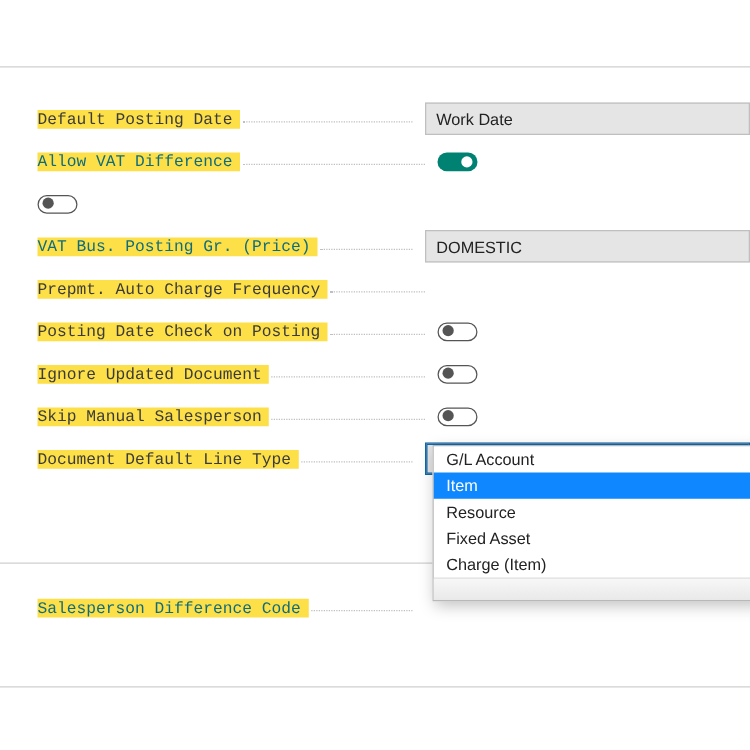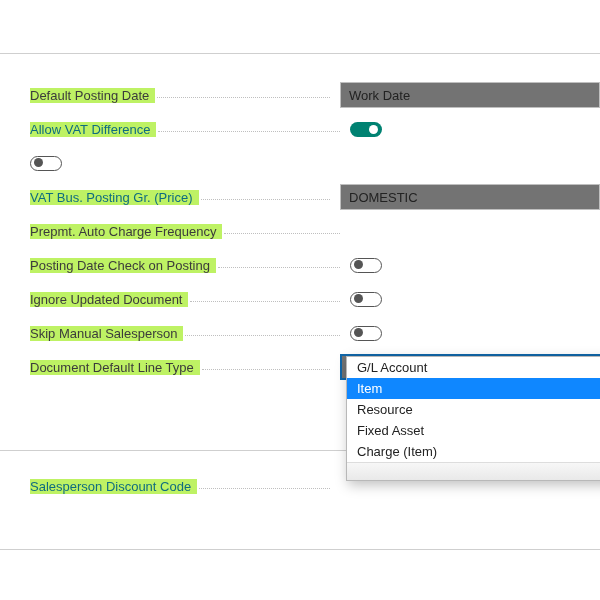--- a/index.html
+++ b/index.html
@@ -26,41 +26,41 @@
   .label-cell {
     width: 320px;
     display: flex;
     align-items: center;
     color: #3b3b3b;
     font-size: 13px;
     position: relative;
     padding-right: 10px;
   }
   .label-cell.link { color: #0f6c7f; text-align: right; }
-  .label-text { background:#bef264; padding-right:6px; z-index:1; white-space: nowrap; }
+  .label-text { background:#fde047; padding-right:6px; z-index:1; white-space: nowrap; font-family: Liberation Mono, monospace; }
   .dots {
     flex: 1;
     height: 1px;
     border-bottom: 1.3px dotted #bfbfbf;
     margin-left: 2px;
     margin-top: 4px;
   }
   .ctrl-cell {
     flex: 1;
     display: flex;
     align-items: center;
   }
   .select-box {
     width: 260px; height: 26px;
     border: 1px solid #bfbfbf;
     padding: 0 8px;
     font-size: 13px;
     color: #222;
     display:flex; align-items:center;
-    background:#737373;
+    background:#e5e5e5;
   }
   .select-box.focused {
     border: 1px solid #1066a8;
     box-shadow: 0 0 0 1px #1066a8 inset;
   }
   
   .toggle {
     width: 32px; height: 15px;
     border-radius: 9px;
     position: relative;
@@ -222,21 +222,21 @@
         <div class="select-box focused">
           <span>Item</span>
         </div>
       </div>
     </div>
 
     <div class="hr-sep"></div>
 
     <div class="row" style="margin-top:18px;">
       <div class="label-cell link">
-        <span class="label-text">Salesperson Discount Code</span>
+        <span class="label-text">Salesperson Difference Code</span>
         <span class="dots"></span>
       </div>
       <div class="ctrl-cell">
         <div class="select-box" style="visibility:hidden"></div>
       </div>
     </div>
 
     <div class="hr-sep2"></div>
   </div>
 

